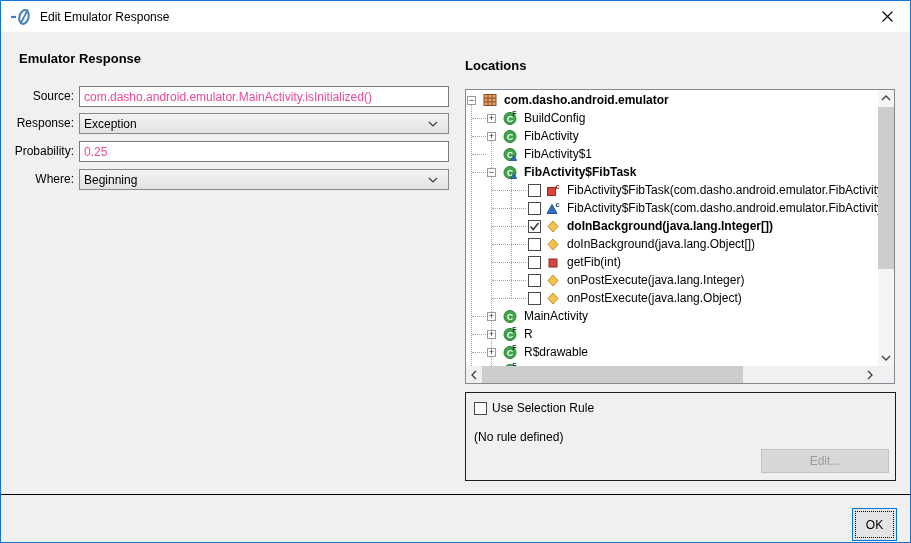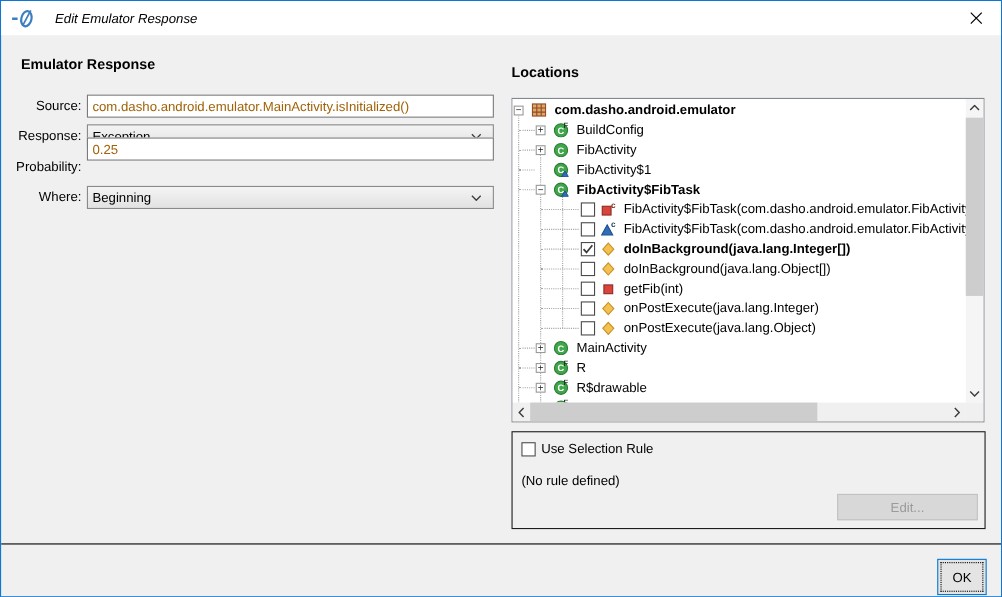--- a/index.html
+++ b/index.html
@@ -5,28 +5,28 @@
   html,body{margin:0;padding:0;background:#444;}
   *{box-sizing:border-box;}
   .window{
     position:relative;width:911px;height:543px;background:#f0f0f0;
     border:1px solid #0f76d3;font-family:"Liberation Sans",sans-serif;
     font-size:12px;color:#000;overflow:hidden;
   }
   
   .titlebar{position:absolute;left:0;top:0;width:100%;height:31px;background:#ffffff;display:flex;align-items:center;}
   .titlebar .logo{margin-left:9px;width:22px;height:20px;flex:0 0 auto;}
-  .titlebar .title{margin-left:18px;font-size:12px;font-style:italic;}
+  .titlebar .title{margin-left:8px;font-size:12px;}
   .close-btn{position:absolute;right:0;top:0;width:45px;height:30px;display:flex;align-items:center;justify-content:center;}
   
   .section-heading{position:absolute;font-size:13px;font-weight:bold;}
   .form-label{position:absolute;width:66px;text-align:right;line-height:21px;}
   .text-input{
     position:absolute;left:78px;width:370px;height:21px;border:1px solid #7a7a7a;
-    background:#fff;font-family:"Liberation Sans",sans-serif;font-size:12px;padding:0 4px;margin:0;outline:none;color:#a16207;
+    background:#fff;font-family:"Liberation Sans",sans-serif;font-size:12px;padding:0 4px;margin:0;outline:none;color:#ec4899;
   }
   .combo{
     position:absolute;left:78px;width:370px;height:21px;border:1px solid #8a8a8a;
     background:linear-gradient(#f4f4f4,#e2e2e2);display:flex;align-items:center;padding:0 4px;
   }
   .combo .combo-value{flex:1;overflow:hidden;white-space:nowrap;}
   .combo .chev{flex:0 0 auto;margin-right:6px;}
   
   .tree-box{position:absolute;left:464px;top:88px;width:430px;height:295px;border:1px solid #828790;background:#fff;}
   .tree-content{position:absolute;left:0;top:0;width:412px;height:276px;overflow:hidden;background:#fff;}
@@ -92,21 +92,21 @@
 
   <div class="form-label" style="left:7px;top:112px;">Response:</div>
   <div class="combo" style="top:112px;">
     <span class="combo-value">Exception</span>
     <svg class="chev" width="10" height="6" viewBox="0 0 10 6">
       <polyline points="1,1 5,5 9,1" fill="none" stroke="#3c3c3c" stroke-width="1.2"></polyline>
     </svg>
   </div>
 
   <div class="form-label" style="left:7px;top:140px;">Probability:</div>
-  <input class="text-input" style="top: 124px;" value="0.25">
+  <input class="text-input" style="top: 140px;" value="0.25">
 
   <div class="form-label" style="left:7px;top:168px;">Where:</div>
   <div class="combo" style="top:168px;">
     <span class="combo-value">Beginning</span>
     <svg class="chev" width="10" height="6" viewBox="0 0 10 6">
       <polyline points="1,1 5,5 9,1" fill="none" stroke="#3c3c3c" stroke-width="1.2"></polyline>
     </svg>
   </div>
 
   <div class="section-heading" style="left:464px;top:57px;">Locations</div>

